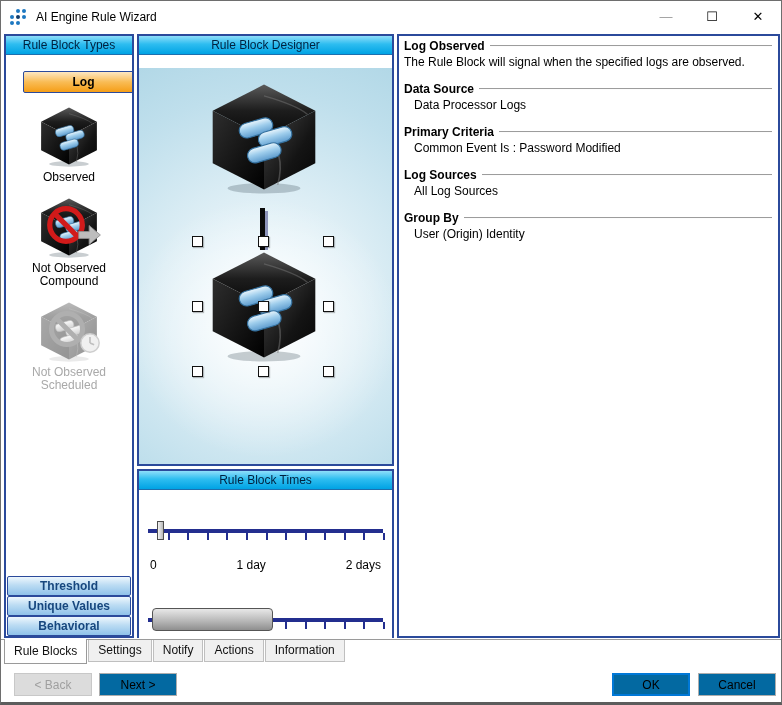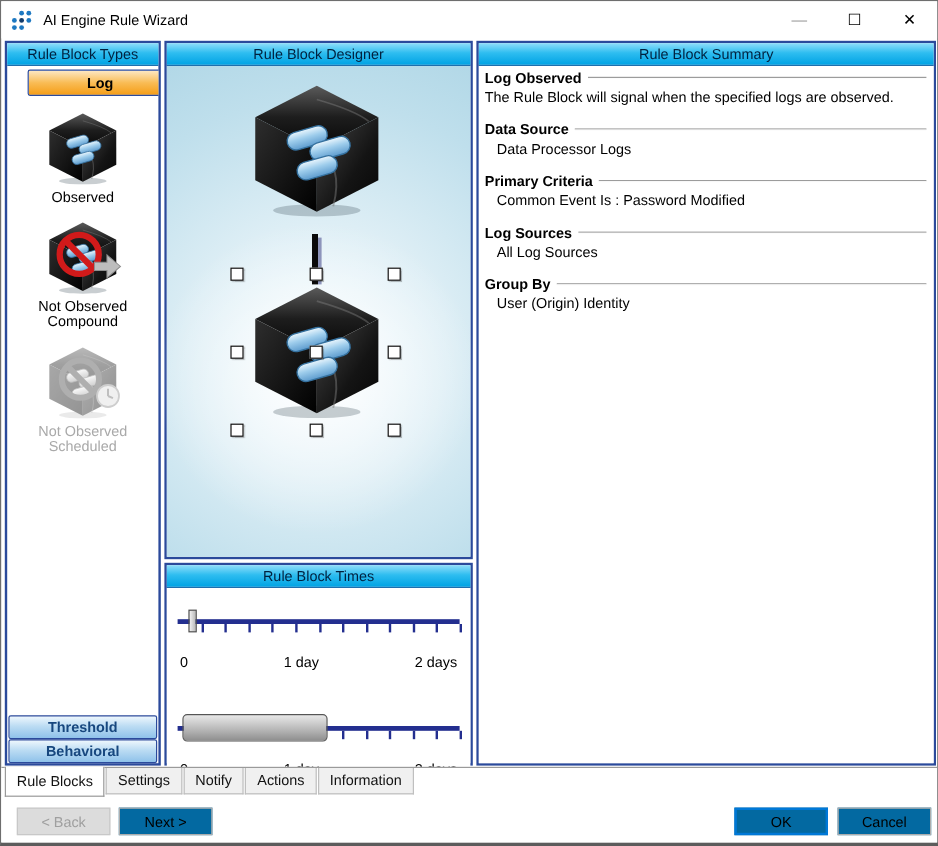--- a/index.html
+++ b/index.html
@@ -19,21 +19,21 @@
   .logo i{ position:absolute; width:4px; height:4px; border-radius:50%; background:#1d78c1; }
   .logo i.dk{ background:#123c6b; }
   .title-text{ margin-left:7px; font-size:12px; }
   .win-controls{ margin-left:auto; display:flex; height:31px; }
   .win-btn{ width:46px; height:31px; display:flex; align-items:center; justify-content:center;
     font-size:13px; cursor:default; }
   .win-btn.min{ color:#9a9a9a; }
 
   
   .content{ position:absolute; left:0; top:31px; right:0; height:607px; }
-  .panel{ border:2px solid #2b4a9b; background:#fff; }
+  .panel{ border:2px solid #2b4a9b; background:#fff;gap:13px; }
   .panel-header{ height:19px; line-height:18px; text-align:center; font-size:12px; color:#00213f;
     background:linear-gradient(180deg,#8fdefa 0%,#2ebdf0 45%,#00a3e4 100%);
     border-bottom:1px solid #1d6fae; }
 
   .left-panel{ position:absolute; left:3px; top:2px; width:130px; height:604px;
     display:flex; flex-direction:column; }
   .left-body{ flex:1; display:flex; flex-direction:column; align-items:center; overflow:hidden; }
 
   .log-btn{ width:122px; height:22px; margin-top:3px; font-weight:bold; font-size:12px;
     background:linear-gradient(180deg,#fde7c2 0%,#f9bc55 50%,#f59e17 100%);
@@ -226,20 +226,21 @@
               </svg>
             <svg width="22" height="22" style="left:42px;top:32px">
                 <use href="#sym-clock"></use>
               </svg>
           </span>
           <span class="rb-label">Not Observed Scheduled</span>
         </div>
 
         <div class="left-spacer"></div>
         <button class="side-btn">Threshold</button>
+        <button class="side-btn">Unique Values</button>
         <button class="side-btn">Behavioral</button>
       </div>
     </div>
 
     <div class="panel designer-panel">
       <div class="panel-header">Rule Block Designer</div>
       <div class="designer-body">
         <div class="glow"></div>
 
         <div class="cube-large cube-top">
@@ -312,21 +313,20 @@
         </div>
         <div class="slider-labels">
           <span>0</span>
           <span>1 day</span>
           <span>2 days</span>
         </div>
       </div>
     </div>
 
     <div class="panel summary-panel">
-      <div class="panel-header">Rule Block Summary</div>
       <div class="summary-body">
         <div class="sec">
           <div class="sec-title">
               <span>Log Observed</span>
               <span class="sec-rule"></span>
             </div>
           <div class="sec-text">The Rule Block will signal when the specified logs are observed.</div>
         </div>
         <div class="sec">
           <div class="sec-title">

